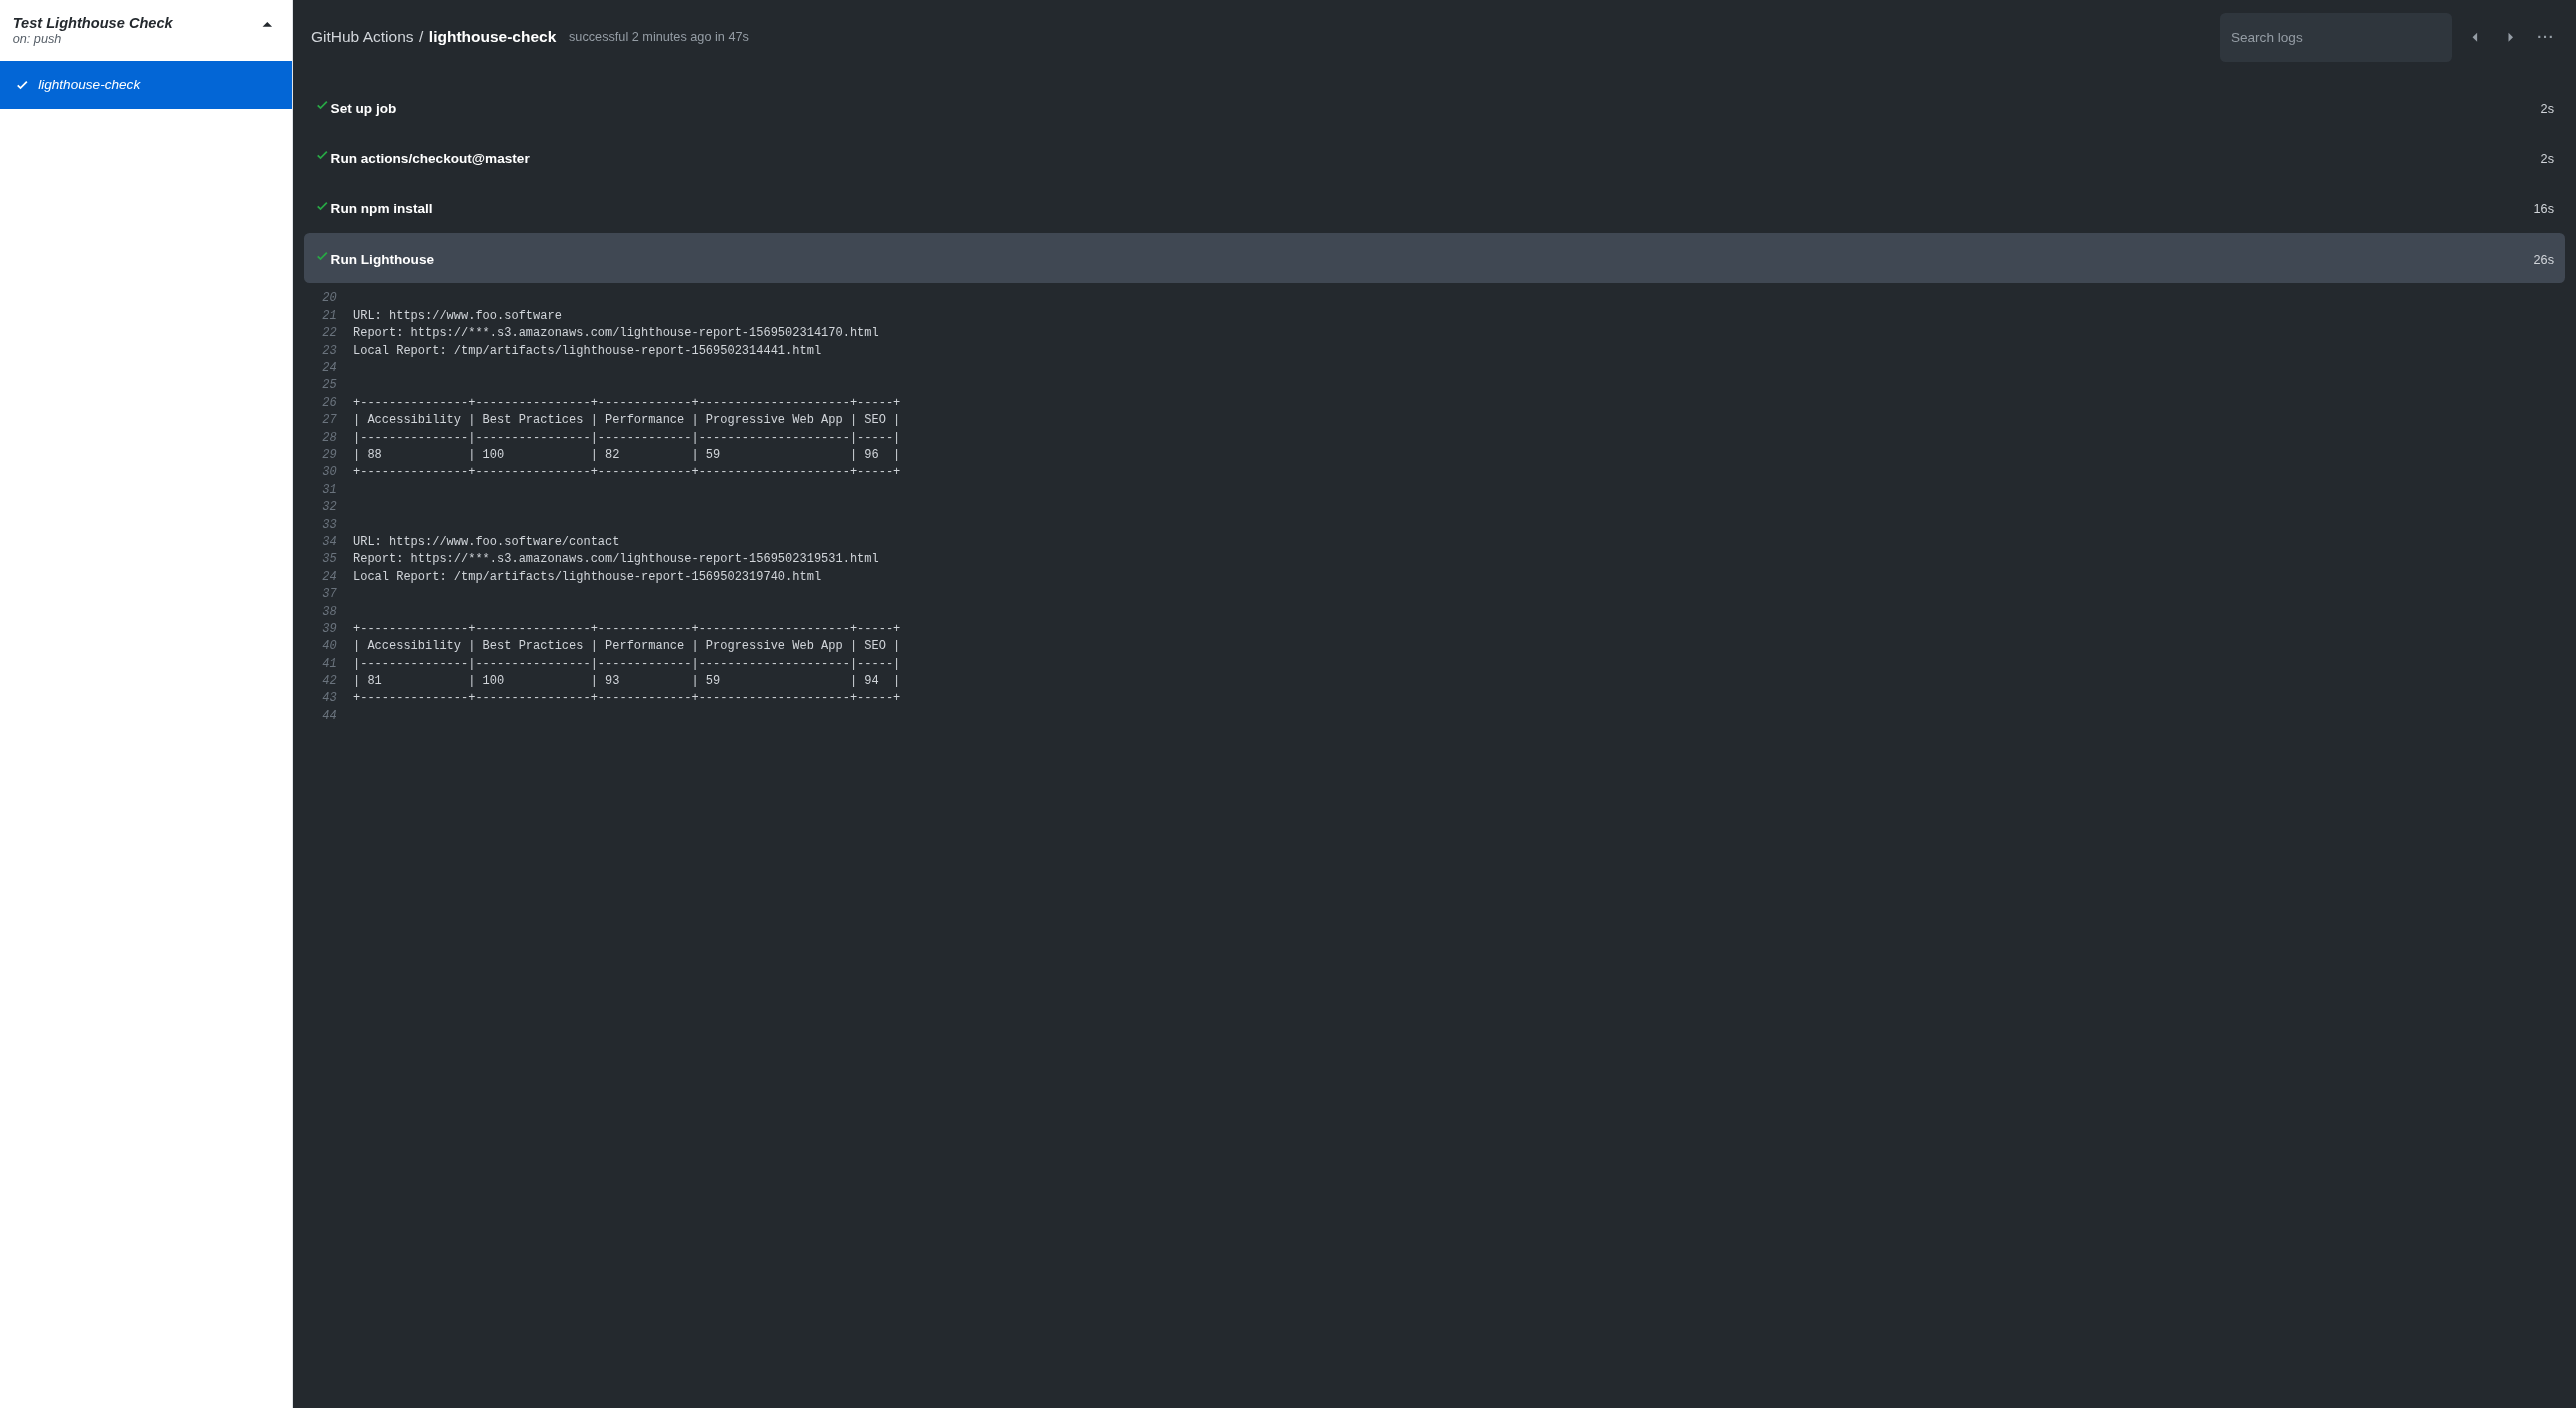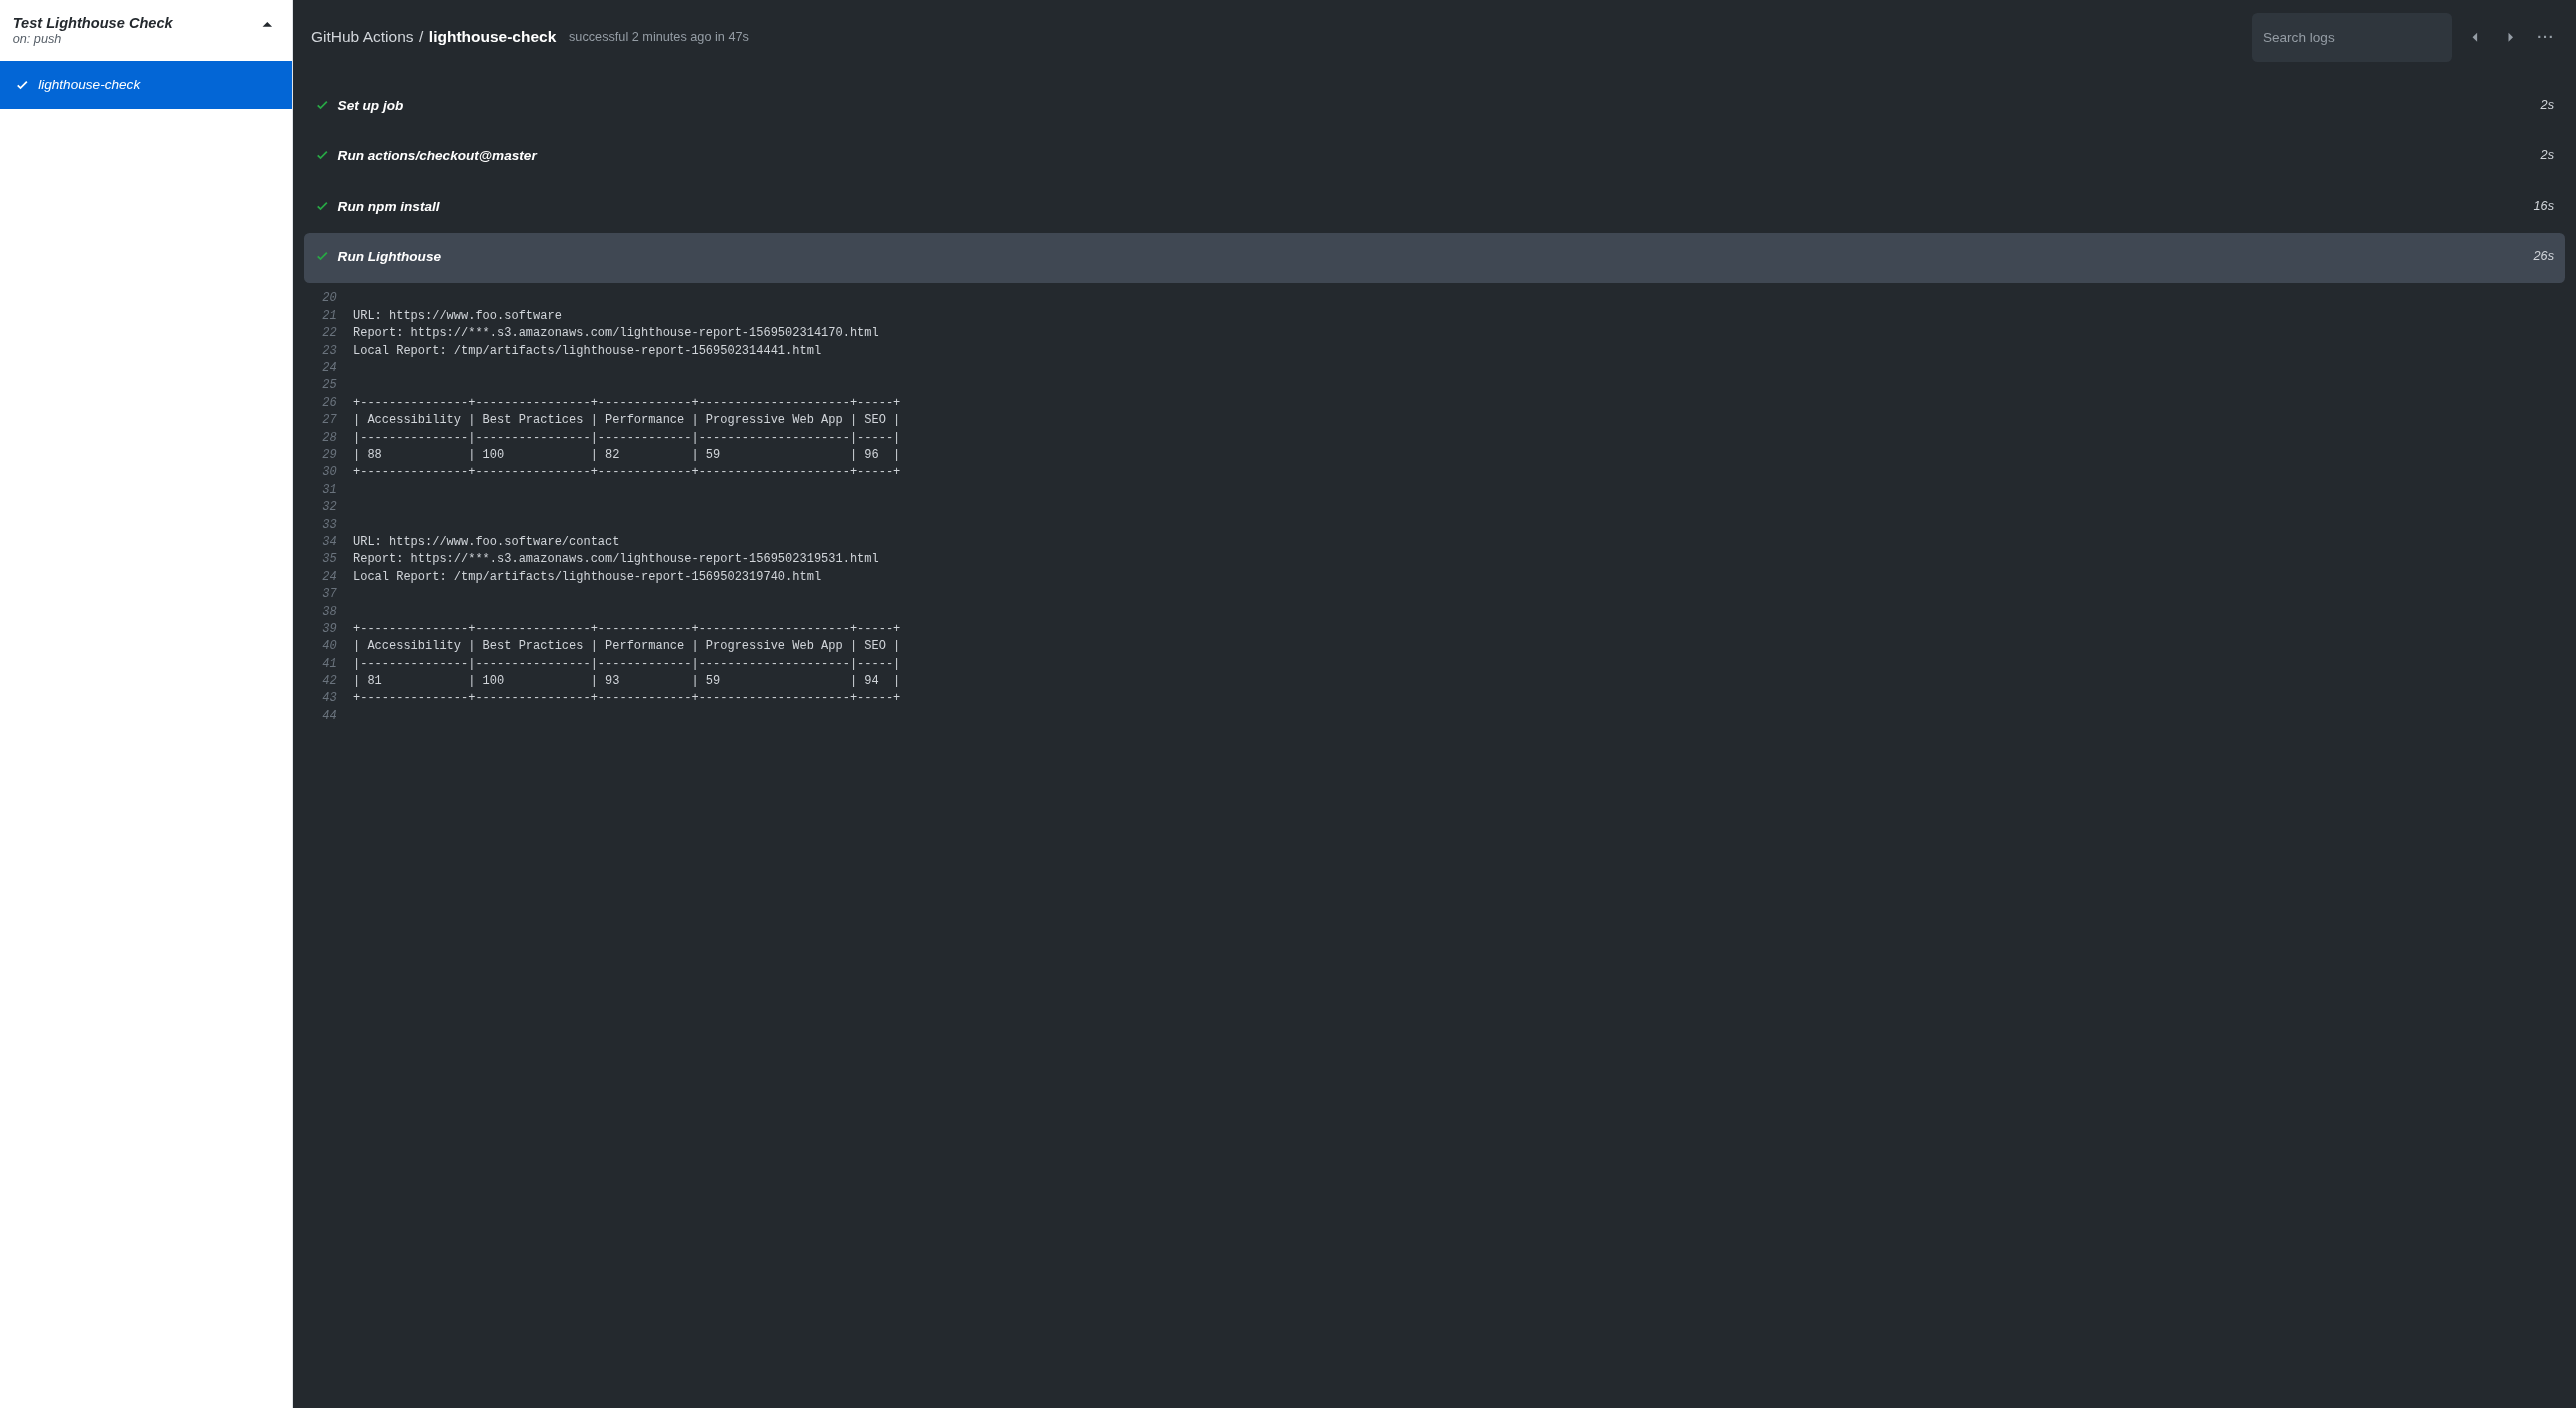--- a/index.html
+++ b/index.html
@@ -84,46 +84,45 @@
   color: #959da5;
 }
 .header-spacer { flex: 1; }
 .search-input {
   background: #2f363d;
   border: none;
   border-radius: 5.5px;
   padding: 17px 11px;
   color: #d1d5da;
   font-size: 13.6px;
-  width: 200px;
+  width: 232px;
 }
 .search-input::placeholder { color: #959da5; }
 .nav-btn {
   background: transparent;
   border: none;
   color: #959da5;
   padding: 5.5px 3.6px;
   cursor: pointer;
   font-size: 14.6px;
   display: inline-flex;
 }
 .nav-btn svg { width: 14.6px; height: 14.6px; }
 .kebab { font-weight: bold; letter-spacing: 0.9px; }
 .steps {
   flex: 1;
   overflow-y: auto;
   padding: 7.3px 11px 0 11px;
 }
 .step {
   display: flex;
-  align-items: flex-start;
+  align-items: flex-end;
   padding: 16.4px 11px;
   border-radius: 5.5px;
-  gap: 8px;
-  font-style: italic;
+  gap: 1px;
 }
 .step.expanded {
   background: #404853;
 }
 .step-check {
   color: #28a745;
   flex-shrink: 0;
 }
 .step-name {
   font-size: 13.6px;

